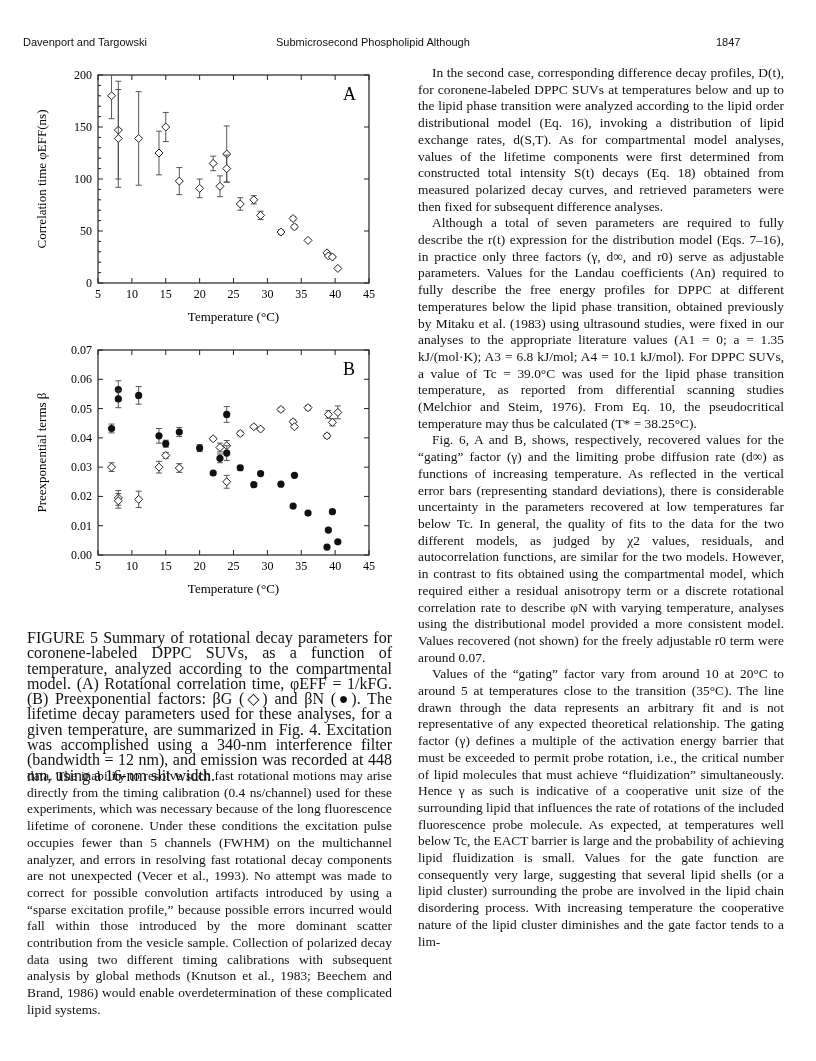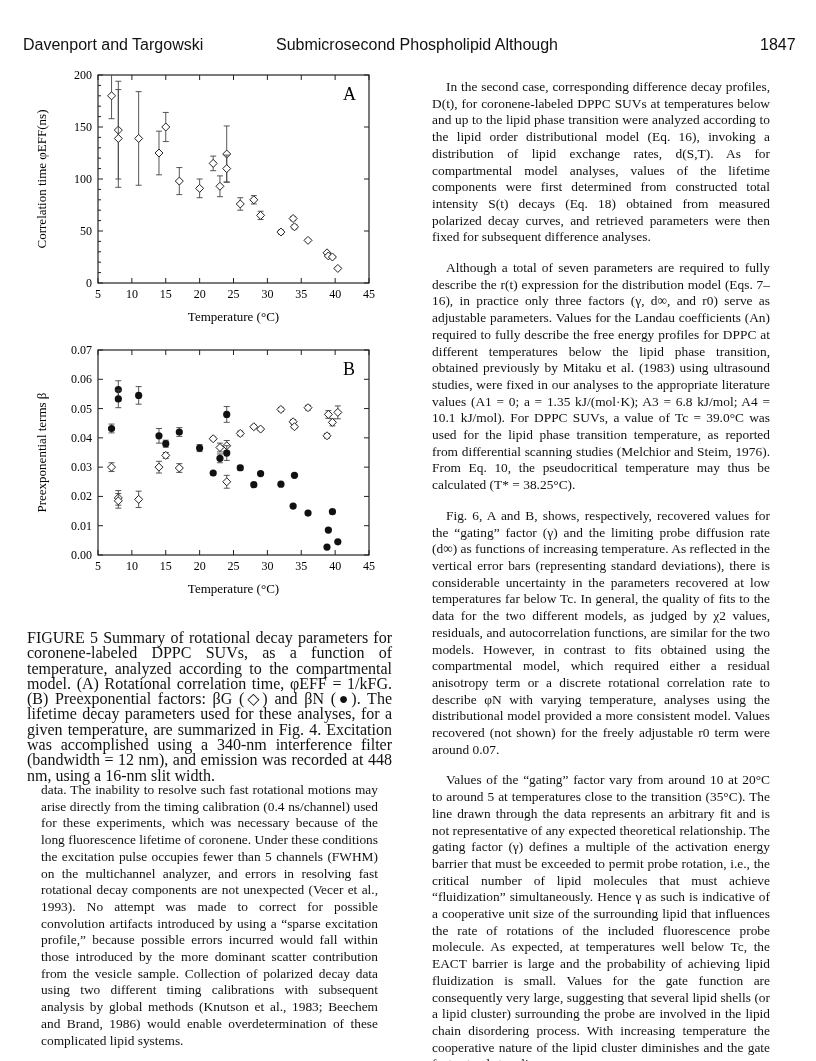--- a/index.html
+++ b/index.html
@@ -1,34 +1,34 @@
 <!DOCTYPE html>
 <html><head>
 <meta charset="utf-8">
 <style>
   html, body { margin:0; padding:0; background:#fff; }
   body { width:816px; height:1061px; position:relative; overflow:hidden; font-family:"Liberation Serif", serif; color:#111; }
-  .runhead { position:absolute; top:36px; left:0; width:816px; height:16px; font-family:"Liberation Sans", sans-serif; font-size:16px; }
+  .runhead { position:absolute; top:36px; left:0; width:816px; height:16px; font-family:"Liberation Sans", sans-serif; font-size:11px; }
   .runhead span { position:absolute; top:0; }
   .fig { position:absolute; left:20px; top:55px; }
   .caption { position:absolute; left:27px; top:630px; width:365px; font-size:16px; line-height:15.3px; text-align:justify; }
   .col { position:absolute; font-size:13.4px; line-height:16.7px; text-align:justify; }
-  .col p { margin:14px; }
+  .col p { margin:0; }
   .col p.ind { text-indent:14px; }
   .left-col { left:27px; top:768px; width:365px; }
   .right-col { left:418px; top:65px; width:366px; }
   svg text { font-family:"Liberation Serif", serif; }
 </style>
 </head>
 <body>
 
 <div class="runhead">
   <span style="left:23px">Davenport and Targowski</span>
   <span style="left:276px">Submicrosecond Phospholipid Although</span>
-  <span style="left:760px">1847</span>
+  <span style="left:716px">1847</span>
 </div>
 
 <svg class="fig" id="fig" width="375" height="570" viewBox="20 55 375 570" xmlns="http://www.w3.org/2000/svg">
     <g>
       <rect x="98" y="75" width="271" height="208" fill="none" stroke="#222" stroke-width="1.2"></rect>
       <line x1="98" x2="98" y1="283" y2="278" stroke="#222"></line>
       <line x1="98" x2="98" y1="75" y2="80" stroke="#222"></line>
       <text x="98" y="298" font-size="12" text-anchor="middle">5</text>
       <line x1="131.875" x2="131.875" y1="283" y2="278" stroke="#222"></line>
       <line x1="131.875" x2="131.875" y1="75" y2="80" stroke="#222"></line>

